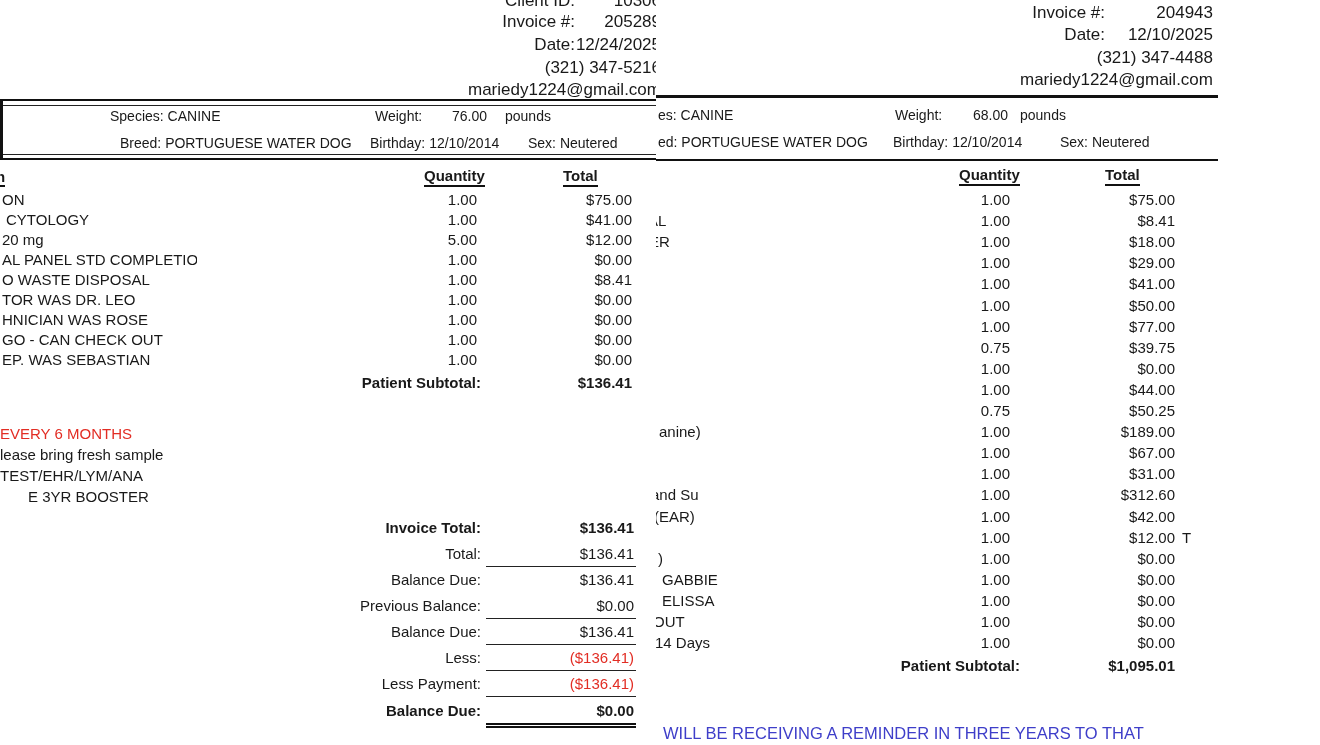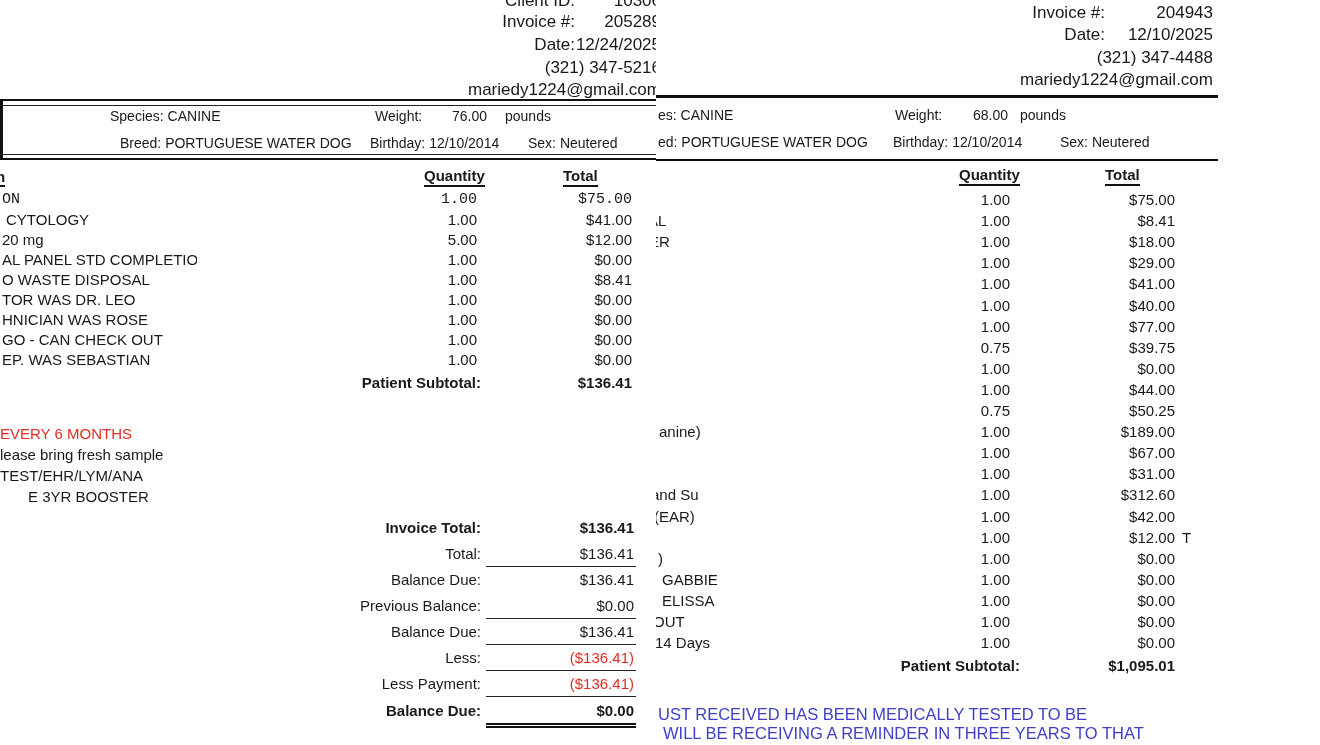--- a/index.html
+++ b/index.html
@@ -138,21 +138,21 @@
         <span class="num rtot">$29.00</span>
       </div>
       <div class="trow" style="top: 275px;">
         <span class="desc rdesc"></span>
         <span class="num rqty">1.00</span>
         <span class="num rtot">$41.00</span>
       </div>
       <div class="trow" style="top: 297px;">
         <span class="desc rdesc"></span>
         <span class="num rqty">1.00</span>
-        <span class="num rtot">$40.00</span>
+        <span class="num rtot">$50.00</span>
       </div>
       <div class="trow" style="top: 318px;">
         <span class="desc rdesc"></span>
         <span class="num rqty">1.00</span>
         <span class="num rtot">$77.00</span>
       </div>
       <div class="trow" style="top: 339px;">
         <span class="desc rdesc"></span>
         <span class="num rqty">0.75</span>
         <span class="num rtot">$39.75</span>
@@ -228,21 +228,20 @@
         <span class="num rqty">1.00</span>
         <span class="num rtot">$0.00</span>
       </div>
     </div>
 
   <div class="subrow" style="top:657px">
     <span class="rsublab">Patient Subtotal:</span>
     <span class="rsubval">$1,095.01</span>
   </div>
 
-  <span class="bluenote" style="top:705px;left:658px">UST RECEIVED HAS BEEN MEDICALLY TESTED TO BE</span>
   <span class="bluenote" style="top:724px;left:663px">WILL BE RECEIVING A REMINDER IN THREE YEARS TO THAT</span>
 </div>
 
 <div class="layer page-left">
 
   <div class="hrow" style="top:-9px">
     <span class="hlabel">Client ID:</span>
     <span class="hval">10306</span>
   </div>
   <div class="hrow" style="top:12px">
@@ -270,21 +269,21 @@
   <span class="prow" style="top:108px;left:505px">pounds</span>
   <span class="prow" style="top:135px;left:120px">Breed: PORTUGUESE WATER DOG</span>
   <span class="prow" style="top:135px;left:370px">Birthday: 12/10/2014</span>
   <span class="prow" style="top:135px;left:528px">Sex: Neutered</span>
 
   <span class="deschdr">n</span>
   <span class="th" style="top:167px;left:424px">Quantity</span>
   <span class="th" style="top:167px;left:563px">Total</span>
 
   <div id="lrows">
-      <div class="trow" style="top: 191px; font-family: Liberation Mono, monospace;">
+      <div class="trow" style="top: 191px;">
         <span class="desc ldesc">ON</span>
         <span class="num lqty">1.00</span>
         <span class="num ltot">$75.00</span>
       </div>
       <div class="trow" style="top: 211px;">
         <span class="desc ldesc">CYTOLOGY</span>
         <span class="num lqty">1.00</span>
         <span class="num ltot">$41.00</span>
       </div>
       <div class="trow" style="top: 231px;">

